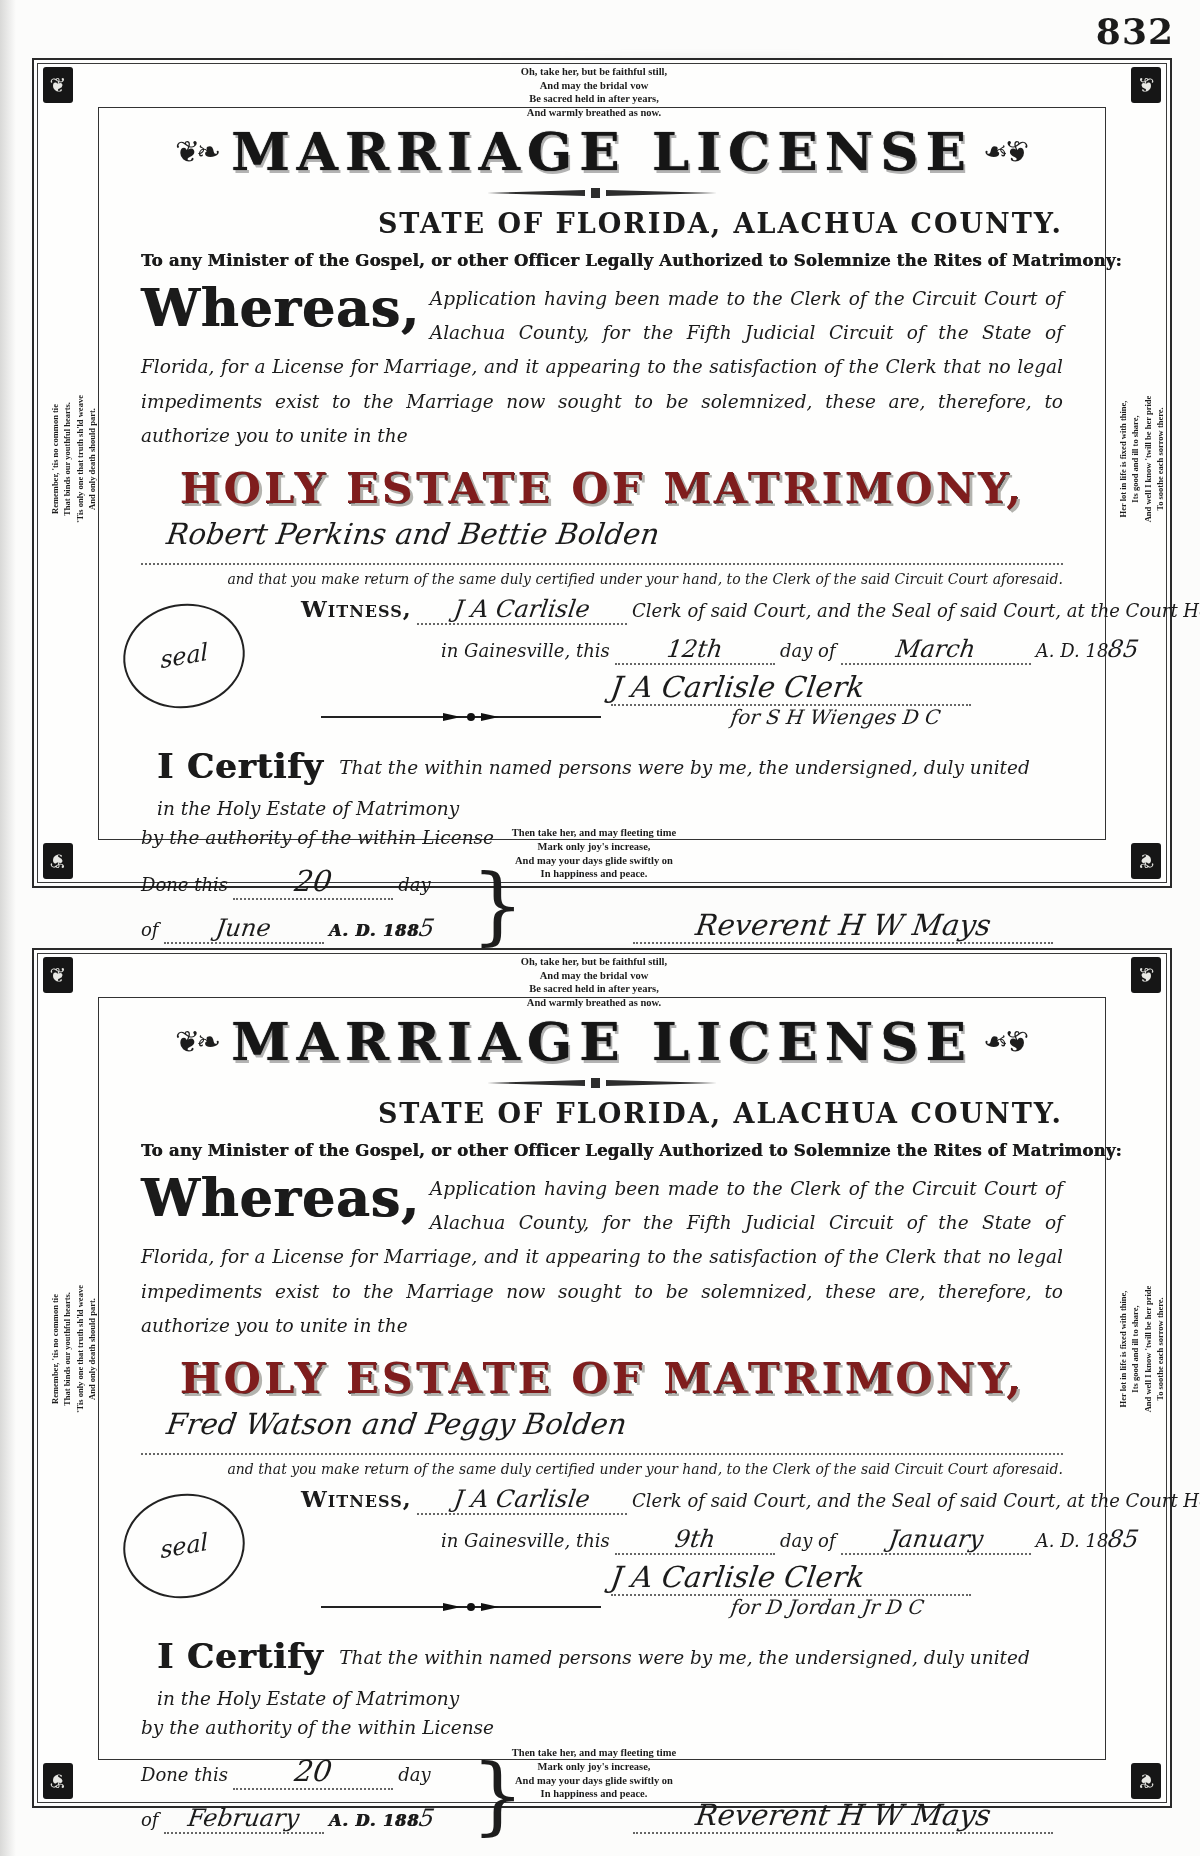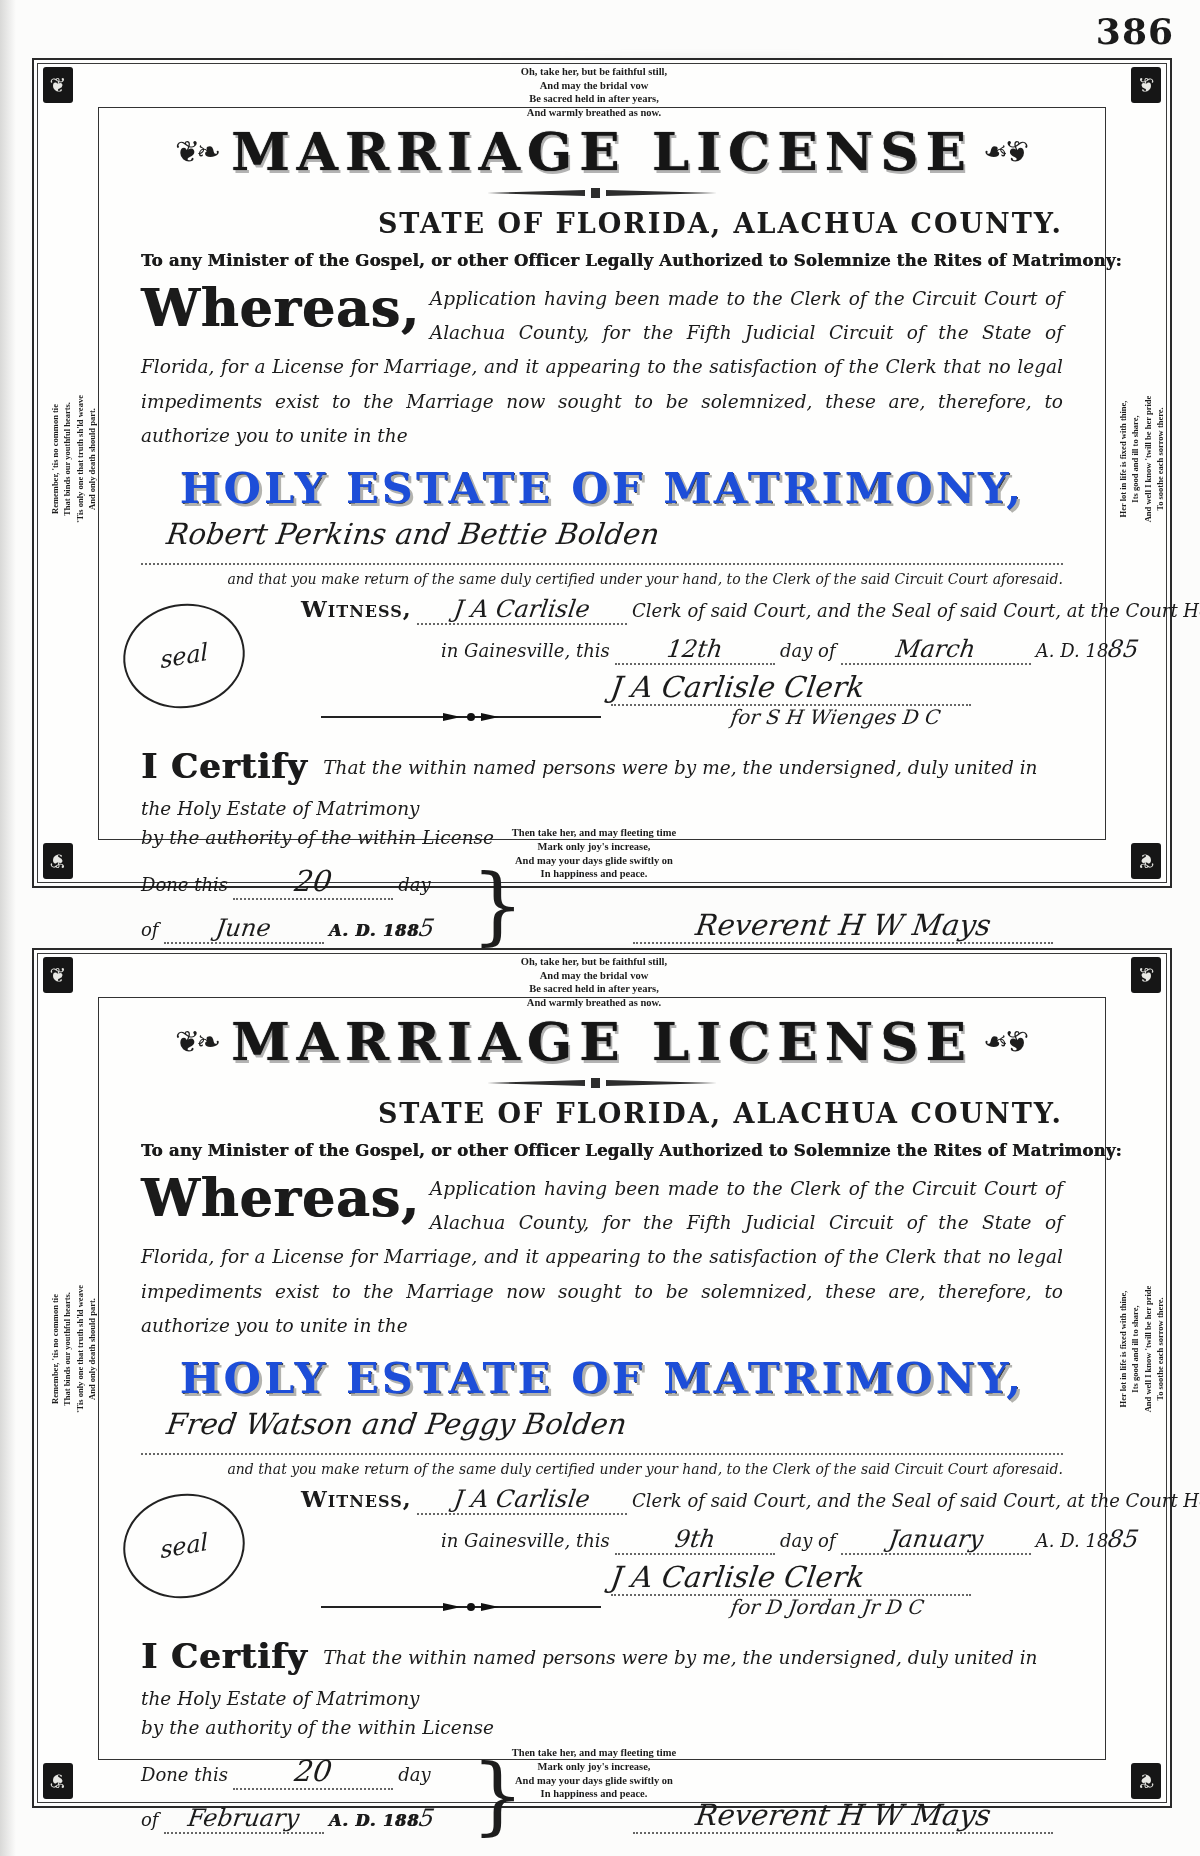--- a/index.html
+++ b/index.html
@@ -41,58 +41,58 @@
   .ml-title{margin:0;font-size:53px;font-weight:bold;letter-spacing:7px;white-space:nowrap;
         color:#161616;text-shadow:2px 3px 0 rgba(40,40,40,.35),0 0 1px #000;}
   .divider{text-align:center;margin-top:4px;line-height:0;}
   .state-line{margin:8px 0 0;text-align:right;font-size:27px;font-weight:bold;letter-spacing:2px;}
   .minister-line{margin:12px 0 0;text-align:center;font-weight:bold;font-size:16.5px;
         letter-spacing:.2px;white-space:nowrap;text-shadow:.5px 0 0 #1b1b1b;}
   .gothic{font-weight:bold;text-shadow:1px 0 0 #1b1b1b;letter-spacing:1px;}
   .whereas{margin:12px 0 0;text-align:justify;font-style:italic;font-size:18.5px;line-height:1.85;}
   .whereas .big-word{float:left;font-style:normal;font-size:52px;line-height:.85;margin:4px 10px 0 0;}
   .holy{margin:10px 0 0;text-align:center;font-size:43px;font-weight:bold;letter-spacing:3px;
-        white-space:nowrap;color:#1d4ed8;text-shadow:3px 3px 0 #b3b3ae,1px 1px 0 #444;}
+        white-space:nowrap;color:#7f1d1d;text-shadow:3px 3px 0 #b3b3ae,1px 1px 0 #444;}
   .it{font-style:italic;font-size:18px;}
   .fill{display:inline-block;border-bottom:2px dotted #666;text-align:center;vertical-align:baseline;}
   .names-line{margin-top:4px;border-bottom:2px dotted #666;height:46px;padding-left:26px;}
   .return-line{margin:6px 0 0;font-style:italic;font-size:14px;text-align:right;}
   .witness-row{margin-top:8px;padding-left:160px;white-space:nowrap;}
   .witness-label{font-weight:bold;font-size:23px;letter-spacing:1px;font-variant:small-caps;}
   .place-row{margin-top:10px;padding-left:300px;white-space:nowrap;}
   .hw{display:inline-block;font-style:italic;transform:skewX(-8deg);font-family:"DejaVu Serif",serif;}
   .hw-lg{font-size:29px;} .hw-md{font-size:24px;} .hw-sm{font-size:20px;}
   .seal{position:absolute;left:24px;top:496px;width:118px;height:100px;border:2.5px solid #222;
         border-radius:50%;transform:rotate(-10deg);display:flex;align-items:center;justify-content:center;}
   .clerk-sig-block{margin-top:6px;margin-left:470px;position:relative;line-height:1.15;}
   .arrow-divider{position:absolute;left:-290px;top:38px;}
   .sig-top{border-bottom:2px dotted #666;display:inline-block;min-width:360px;}
   .sig-sub{padding-left:120px;}
-  .certify{margin:10px 0 0;font-style:italic;font-size:18.5px;line-height:1.6;}
+  .certify{margin:10px 16px 0;font-style:italic;font-size:18.5px;line-height:1.6;}
   .certify .big-word{font-style:normal;font-size:34px;margin-right:10px;vertical-align:-4px;}
   .authority{margin:4px 0 0;font-style:italic;font-size:18.5px;}
   .done-block{position:relative;margin-top:16px;height:170px;}
   .done-row{margin-top:2px;white-space:nowrap;}
   .done-row + .done-row{margin-top:14px;}
   .brace{position:absolute;left:330px;top:-8px;font-size:84px;font-weight:normal;color:#1d1d1d;
         font-family:"DejaVu Serif",serif;}
   .sig-stack{margin:2px 0 0 60px;line-height:1.05;}
   .minister-line-sig{position:absolute;right:10px;top:44px;width:420px;text-align:center;
         border-bottom:2px dotted #666;}
   .w160{min-width:160px;} .w190{min-width:190px;} .w210{min-width:210px;}
 </style>
 </head>
 <body>
 
 <div class="page">
   <div class="edge-strip"></div>
   <div class="smudge" style="top:52px;left:250px;width:920px;height:64px;"></div>
   <div class="smudge" style="top:944px;left:300px;width:760px;height:56px;opacity:.7;"></div>
   <div class="smudge" style="top:1150px;right:34px;width:110px;height:520px;opacity:.55;"></div>
-  <div class="pagenum">386</div>
+  <div class="pagenum">832</div>
 
   <section class="cert cert1">
     <div class="corner tl">❦</div>
     <div class="corner tr">❦</div>
     <div class="corner bl">❦</div>
     <div class="corner br">❦</div>
 
     <div class="verse top-verse">Oh, take her, but be faithful still,
 And may the bridal vow
 Be sacred held in after years,

